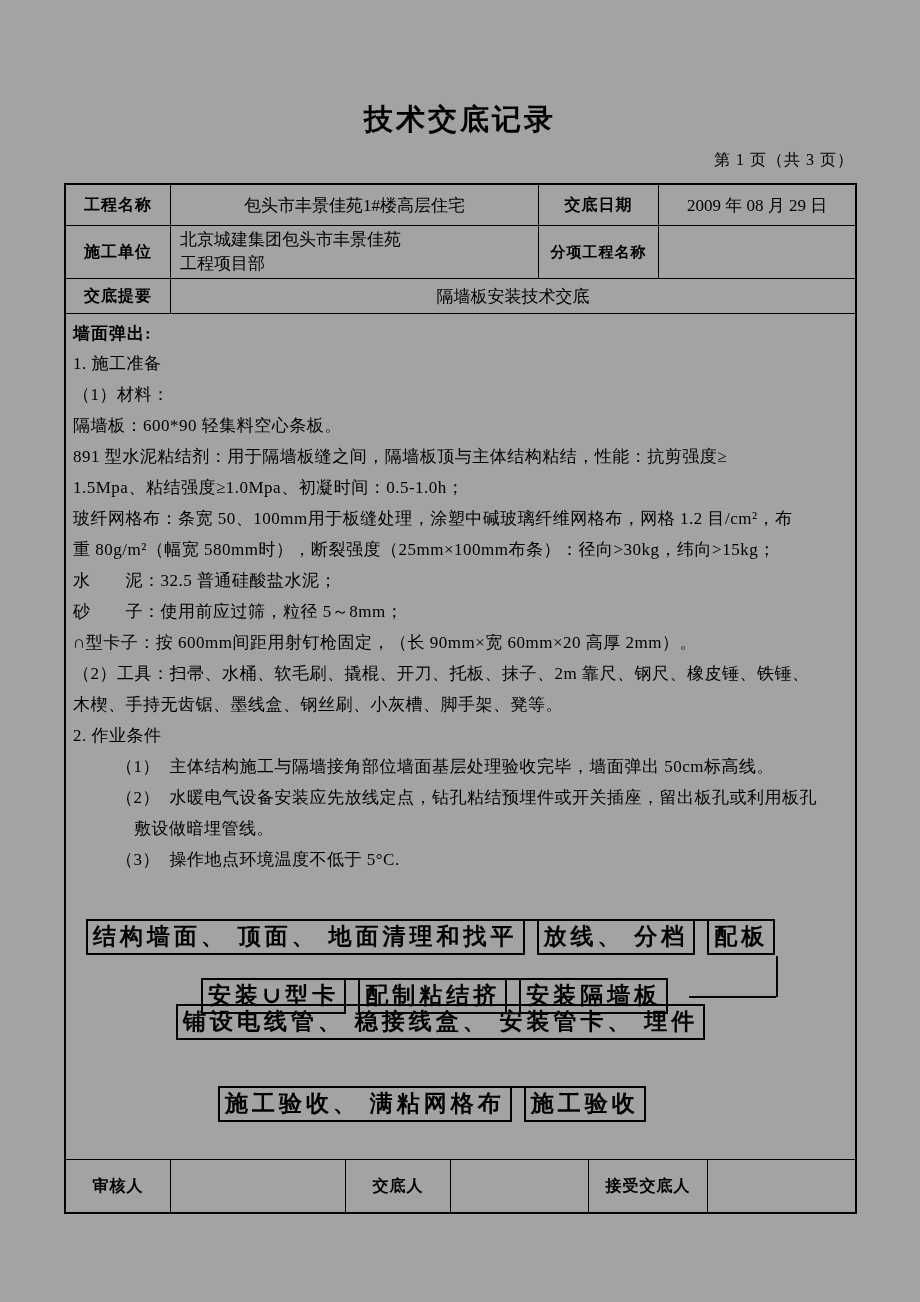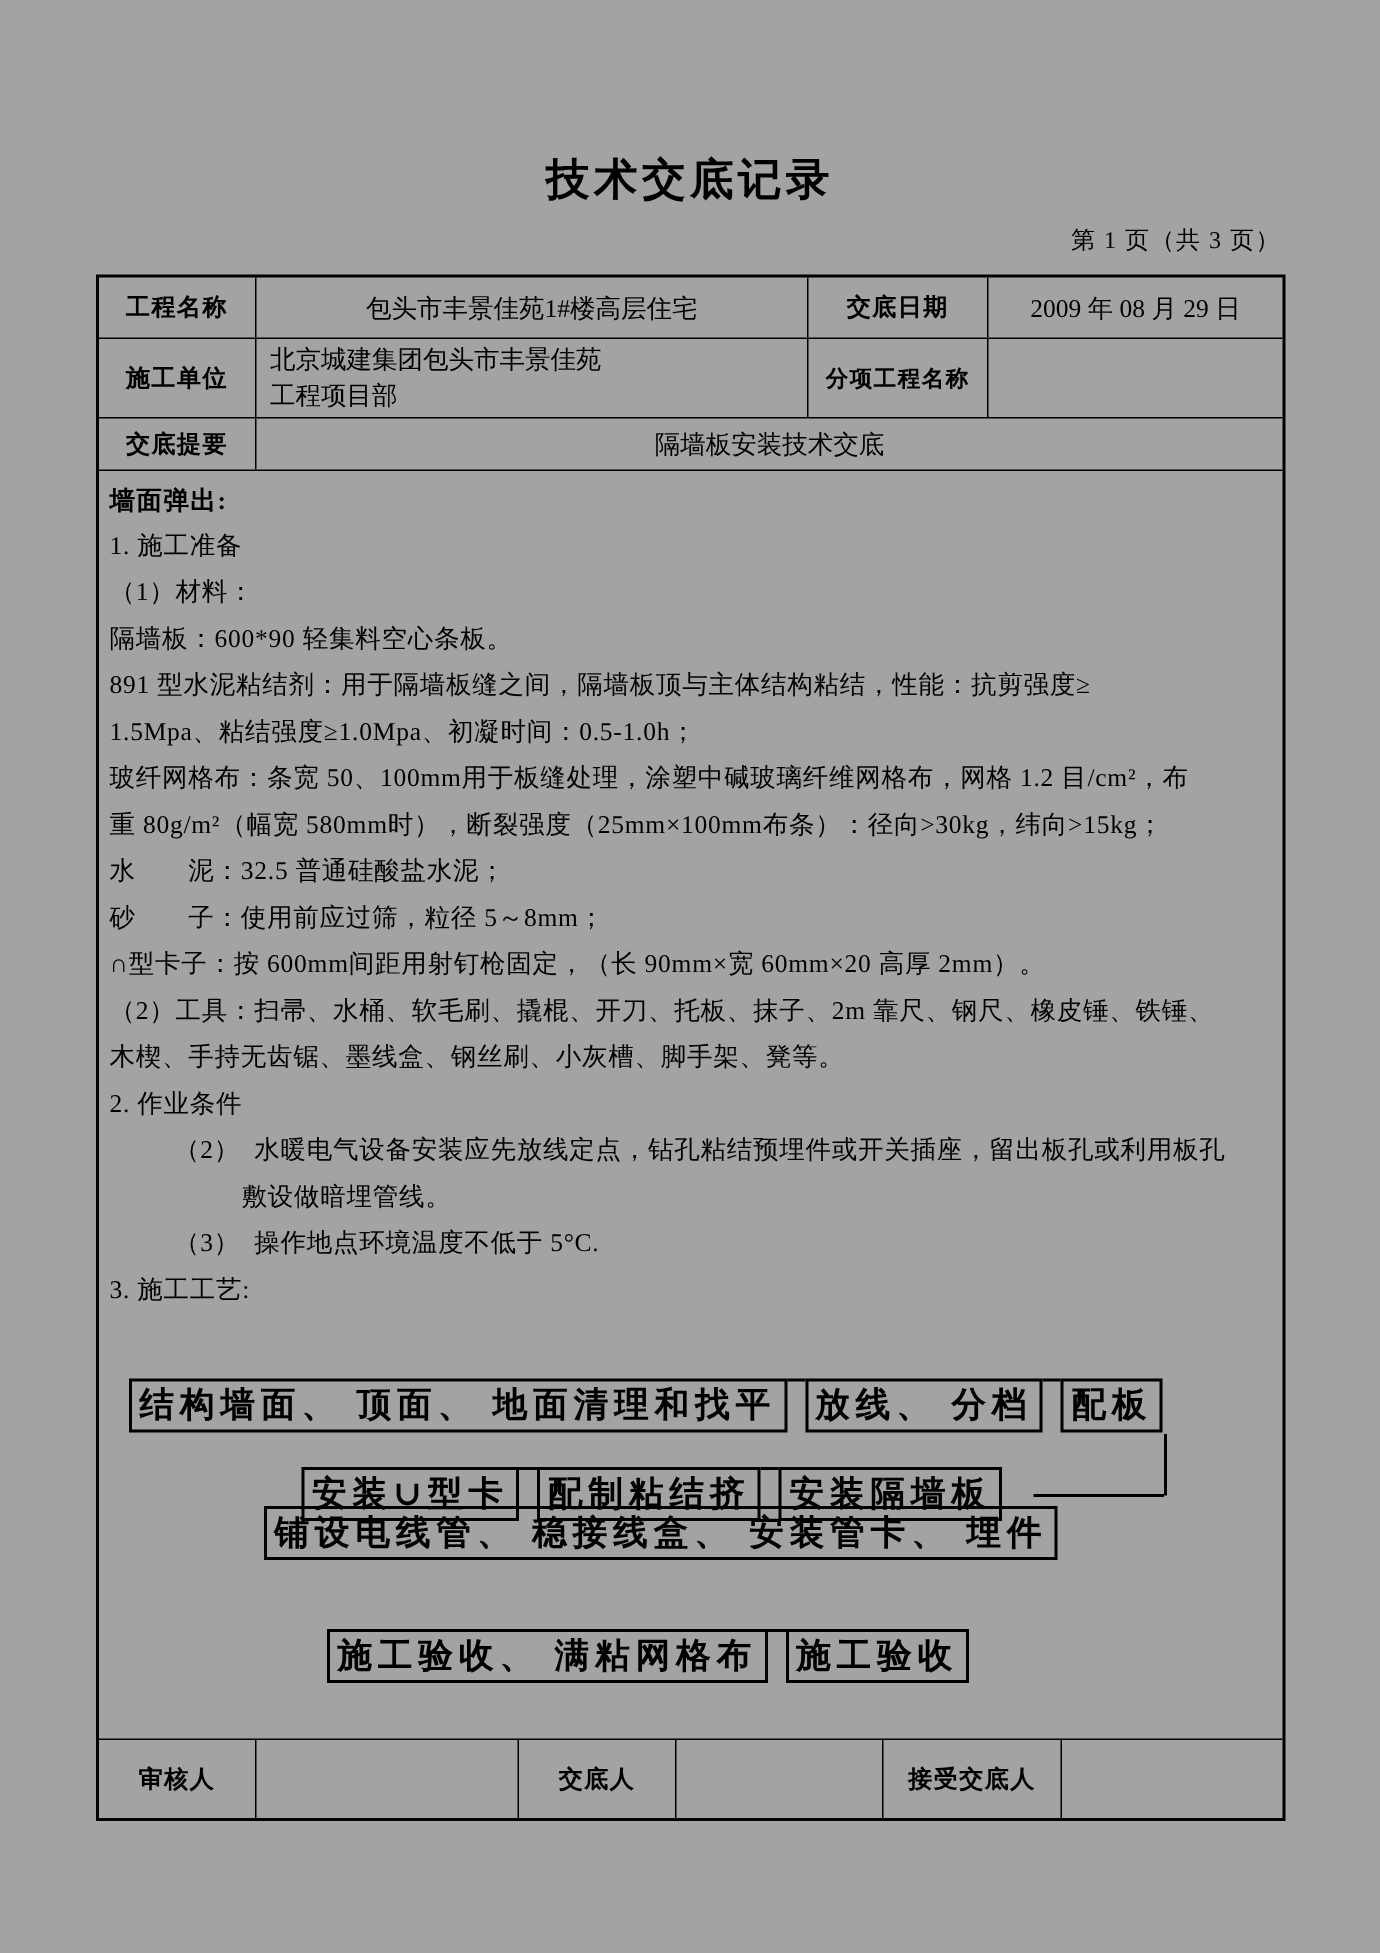--- a/index.html
+++ b/index.html
@@ -33,21 +33,21 @@
   .cell.last{border-right:none;}
   .lbl{font-weight:bold;font-size:16px;letter-spacing:1px;}
   .w105{width:105px}.w368{width:368px}.w120{width:120px}
   .w175{width:175px}.w138{width:138px}.w119{width:119px}
   .wfill{flex:1;}
   .r1{height:40px}.r2{height:52px}.r3{height:34px}.rf{height:52px}
   .rc{height:839px;border-bottom:1px solid #000;position:relative;display:block;}
   .unit-cell{flex-direction:column;align-items:flex-start;justify-content:center;padding-left:9px;line-height:24px;}
   .content-label{margin:6px 0 0 7px;font-weight:bold;font-size:17px;line-height:28px;letter-spacing:1px;}
   .cline{font-size:17px;line-height:31px;white-space:pre-wrap;letter-spacing:0.5px;padding-right:6px;}
-  .ind-0{padding-left:7px}.ind-1{padding-left:7px}.ind-2{padding-left:50px}.ind-3{padding-left:95px}
+  .ind-0{padding-left:7px}.ind-1{padding-left:7px}.ind-2{padding-left:50px}.ind-3{padding-left:68px}
   
   .fc-row{position:absolute;display:flex;align-items:flex-start;}
   .fr1{top:599px;left:20px;}
   .fr2{top:658px;left:135px;}
   .fr3{top:684px;left:110px;}
   .fr4{top:766px;left:152px;}
   .fbox{
     border:2px solid #000;padding:1px 5px;
     font-size:23px;font-weight:bold;letter-spacing:4px;
     line-height:30px;white-space:pre;
@@ -97,24 +97,24 @@
           <div class="cline ind-1">891 型水泥粘结剂：用于隔墙板缝之间，隔墙板顶与主体结构粘结，性能：抗剪强度≥</div>
           <div class="cline ind-0">1.5Mpa、粘结强度≥1.0Mpa、初凝时间：0.5-1.0h；</div>
           <div class="cline ind-1">玻纤网格布：条宽 50、100mm用于板缝处理，涂塑中碱玻璃纤维网格布，网格 1.2 目/cm²，布</div>
           <div class="cline ind-0">重 80g/m²（幅宽 580mm时），断裂强度（25mm×100mm布条）：径向&gt;30kg，纬向&gt;15kg；</div>
           <div class="cline ind-1">水　　泥：32.5 普通硅酸盐水泥；</div>
           <div class="cline ind-1">砂　　子：使用前应过筛，粒径 5～8mm；</div>
           <div class="cline ind-1">∩型卡子：按 600mm间距用射钉枪固定，（长 90mm×宽 60mm×20 高厚 2mm）。</div>
           <div class="cline ind-1">（2）工具：扫帚、水桶、软毛刷、撬棍、开刀、托板、抹子、2m 靠尺、钢尺、橡皮锤、铁锤、</div>
           <div class="cline ind-0">木楔、手持无齿锯、墨线盒、钢丝刷、小灰槽、脚手架、凳等。</div>
           <div class="cline ind-0">2. 作业条件</div>
+          <div class="cline ind-2">（1）  主体结构施工与隔墙接角部位墙面基层处理验收完毕，墙面弹出 50cm标高线。</div>
           <div class="cline ind-2">（2）  水暖电气设备安装应先放线定点，钻孔粘结预埋件或开关插座，留出板孔或利用板孔</div>
           <div class="cline ind-3">敷设做暗埋管线。</div>
           <div class="cline ind-2">（3）  操作地点环境温度不低于 5°C.</div>
-          <div class="cline ind-0">3. 施工工艺:</div>
         </div>
 
       <div class="fc-row fr1">
           <div class="fbox">结构墙面、 顶面、 地面清理和找平</div>
           <div class="conn"></div>
           <div class="fbox">放线、 分档</div>
           <div class="conn"></div>
           <div class="fbox">配板</div>
         </div>
       <div class="fc-row fr2">

